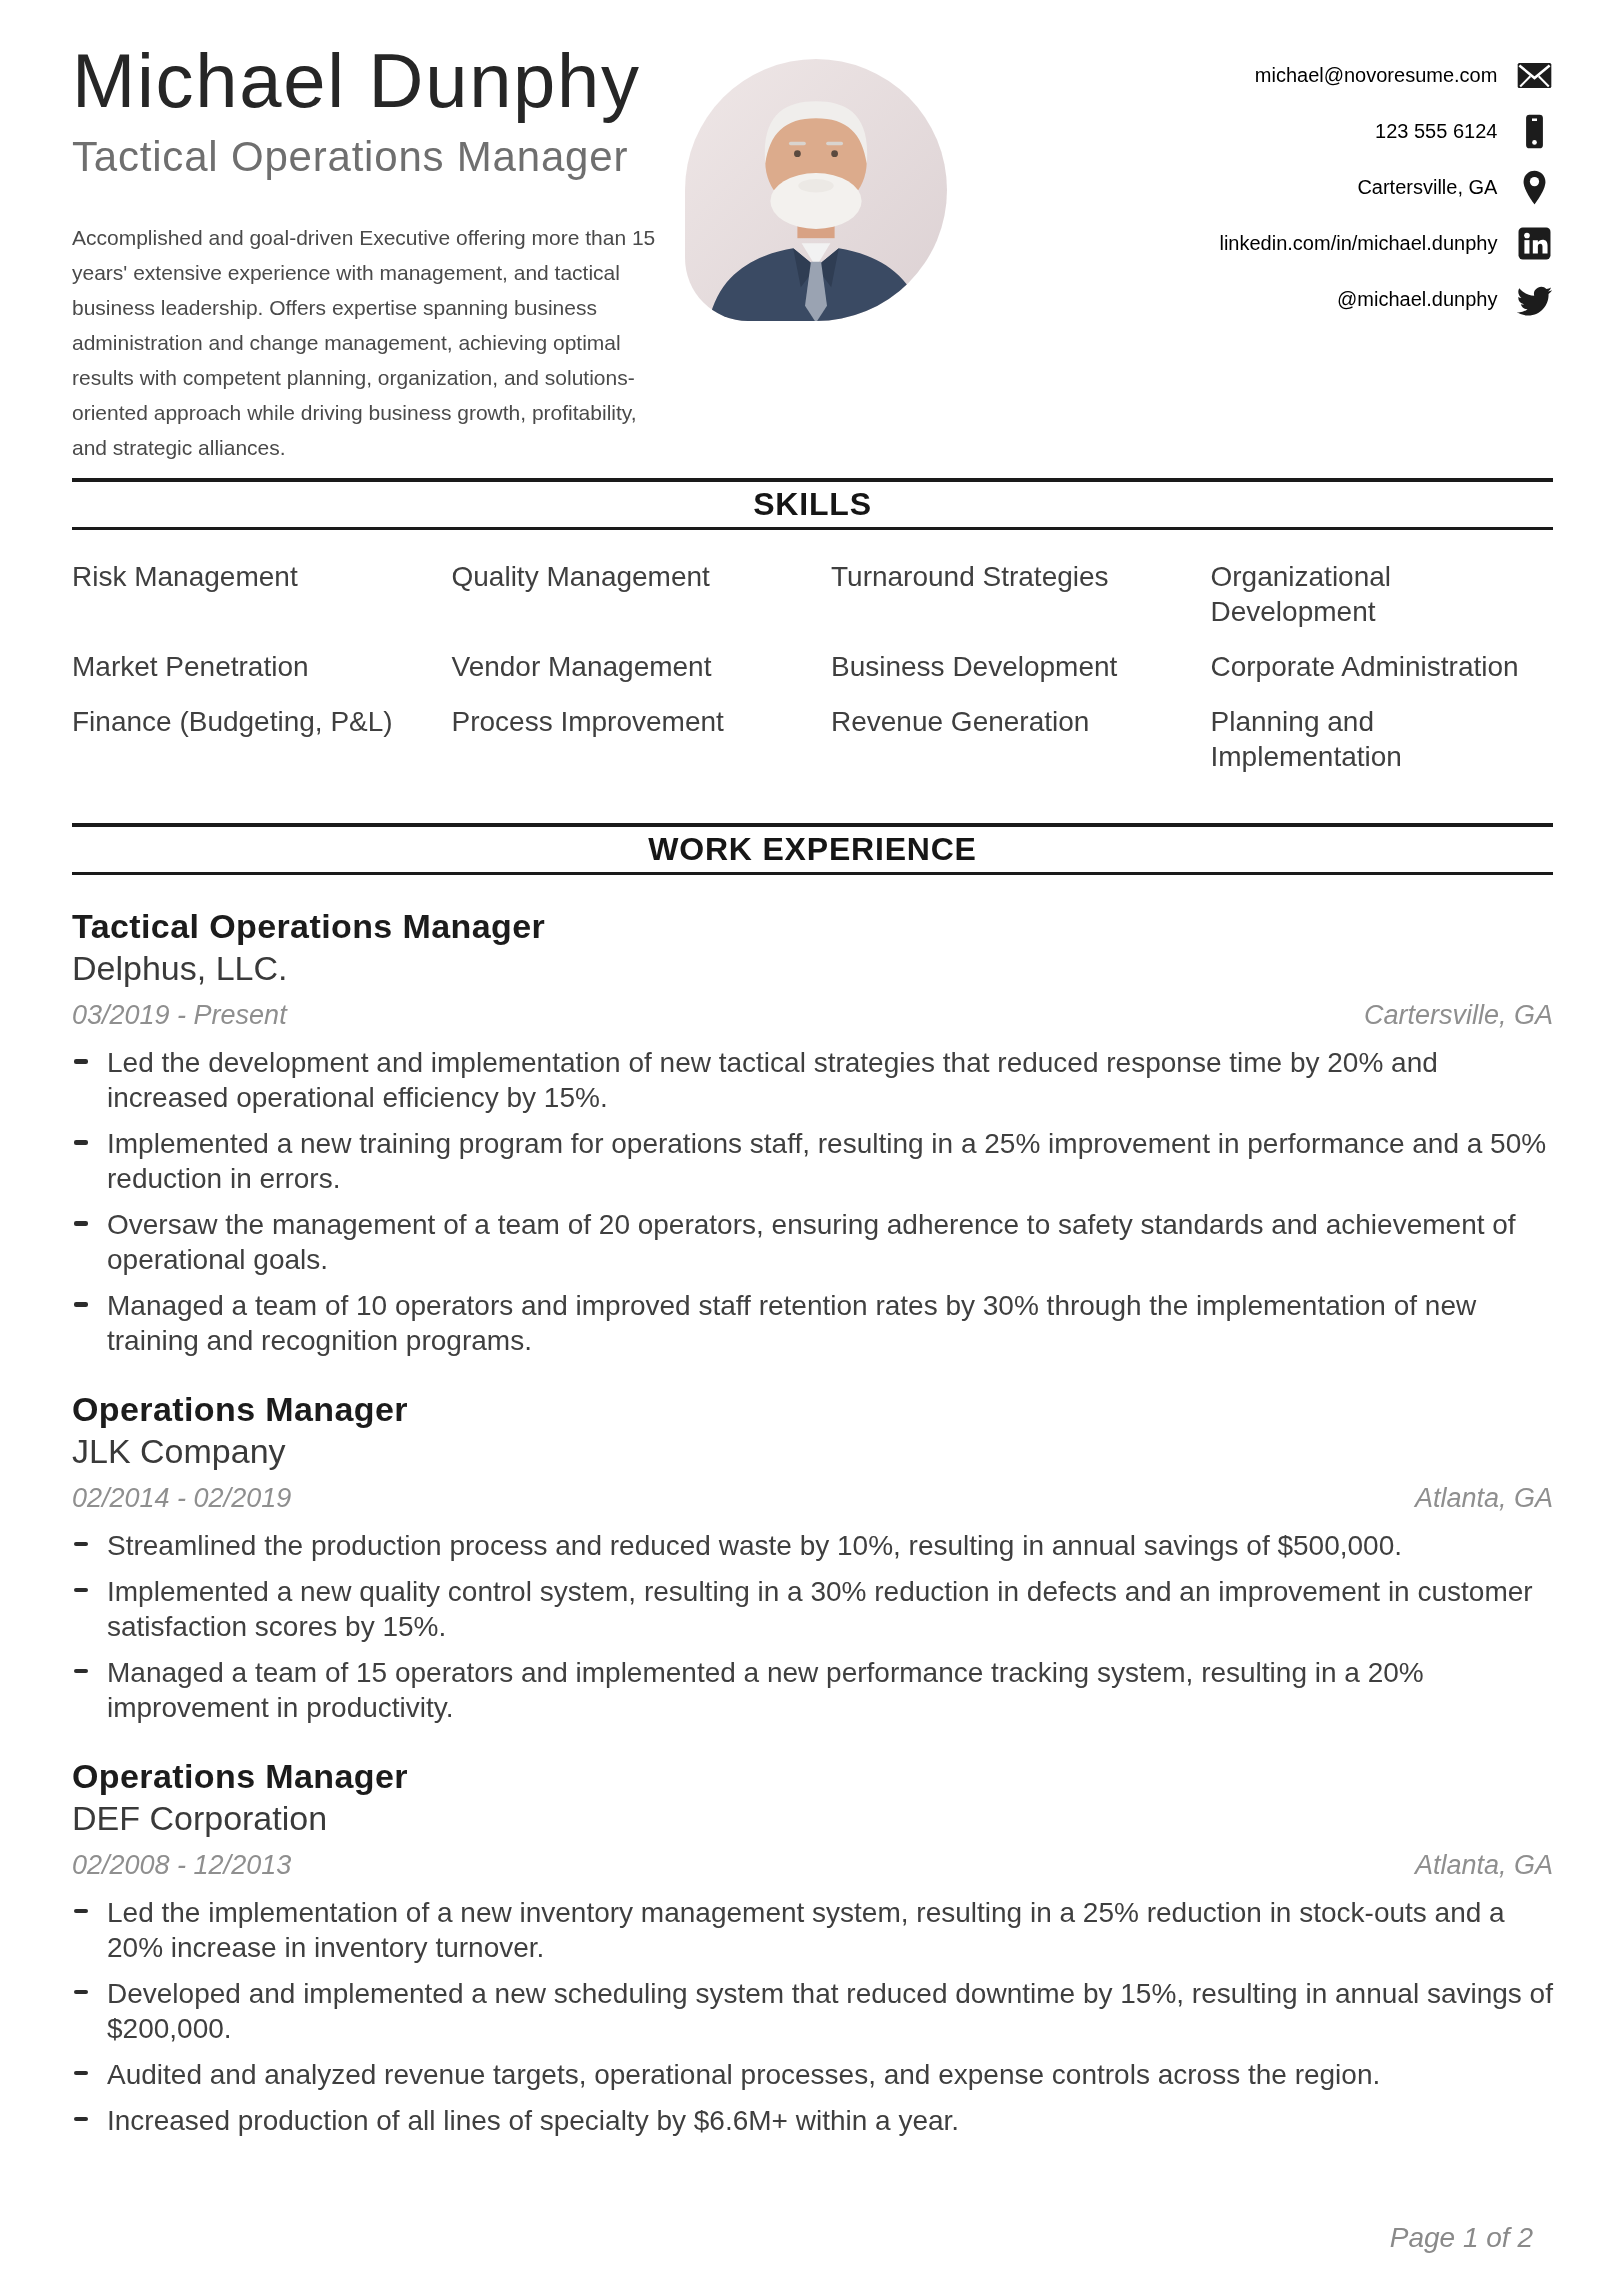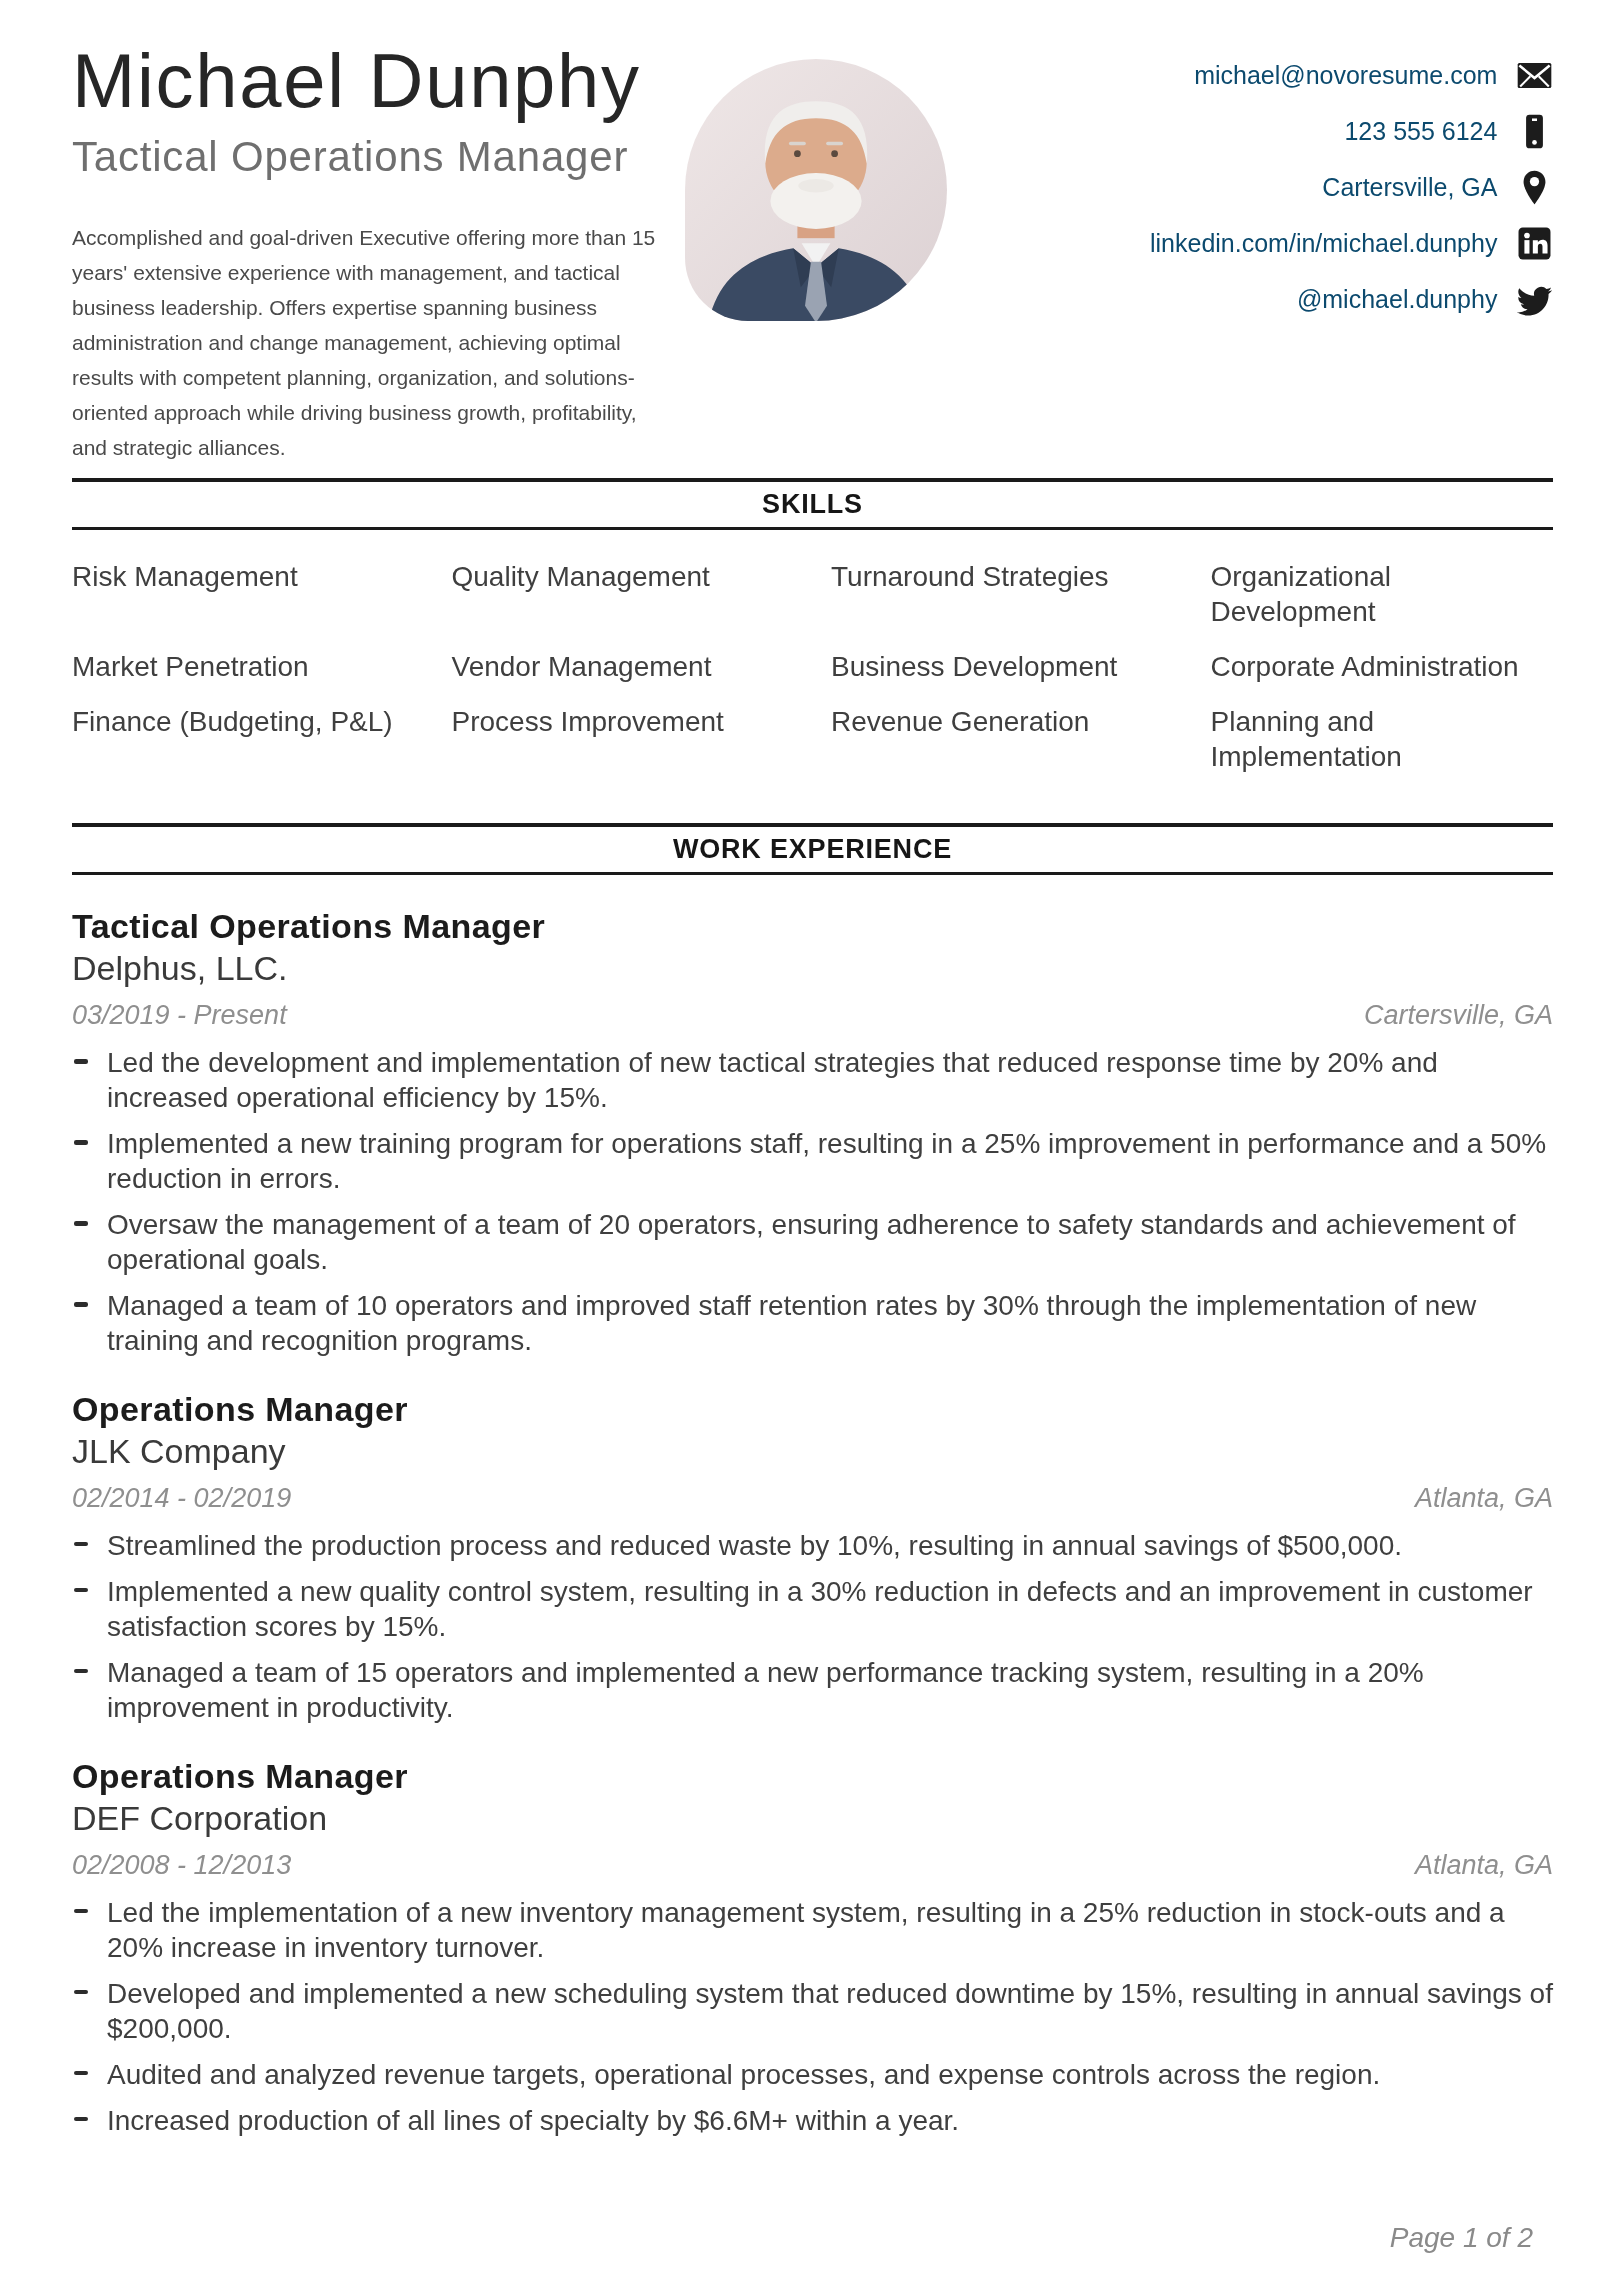--- a/index.html
+++ b/index.html
@@ -31,32 +31,32 @@
     width:262px; height:262px; margin-left:17px; margin-top:20px;
     border-radius:50% 50% 50% 24%;
     overflow:hidden; flex-shrink:0;
   }
   .photo-wrap svg { display:block; }
   .header-right {
     flex:1; display:flex; flex-direction:column;
     align-items:flex-end; margin-top:8.4px;
   }
   .contact-row { display:flex; align-items:center; height:56px; }
-  .contact-text { font-size:25px; color:#0c4a6e; margin-right:18.6px; }
+  .contact-text { font-size:20px; color:#000000; margin-right:18.6px; }
   .contact-icon { width:37px; height:37px; display:inline-block; }
   
   .section-header {
     margin-top:13.5px;
     border-top:4.2px solid #1a1a1a;
     border-bottom:3.4px solid #1a1a1a;
     padding:5px 0;
     text-align:center;
   }
   .section-heading {
-    font-size:27px; line-height:35px; font-weight:700;
+    font-size:32px; line-height:35px; font-weight:700;
     letter-spacing:0.8px; color:#161616;
   }
   .we-header { margin-top:49px; }
   
   .skills-grid {
     margin-top:29px;
     display:grid; grid-template-columns:repeat(4,1fr);
     column-gap:37px; row-gap:20px;
     font-size:28px; line-height:35px; color:#3f3f3f;
   }

